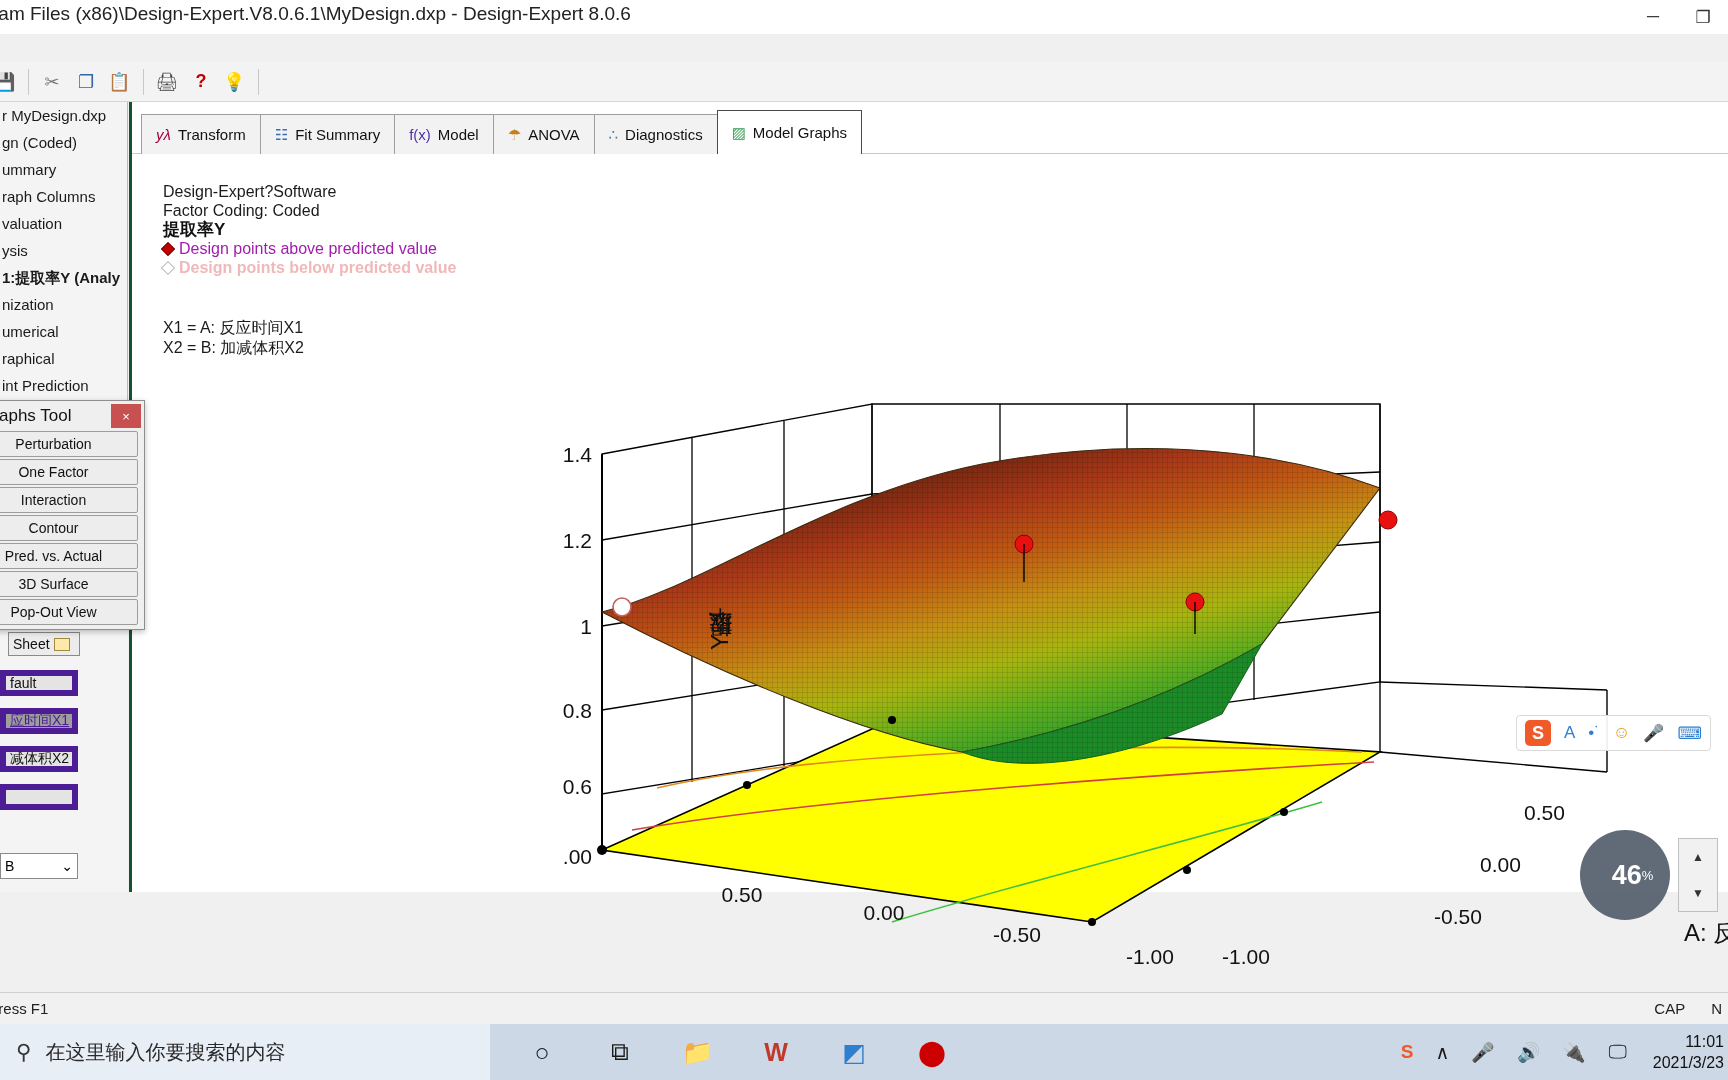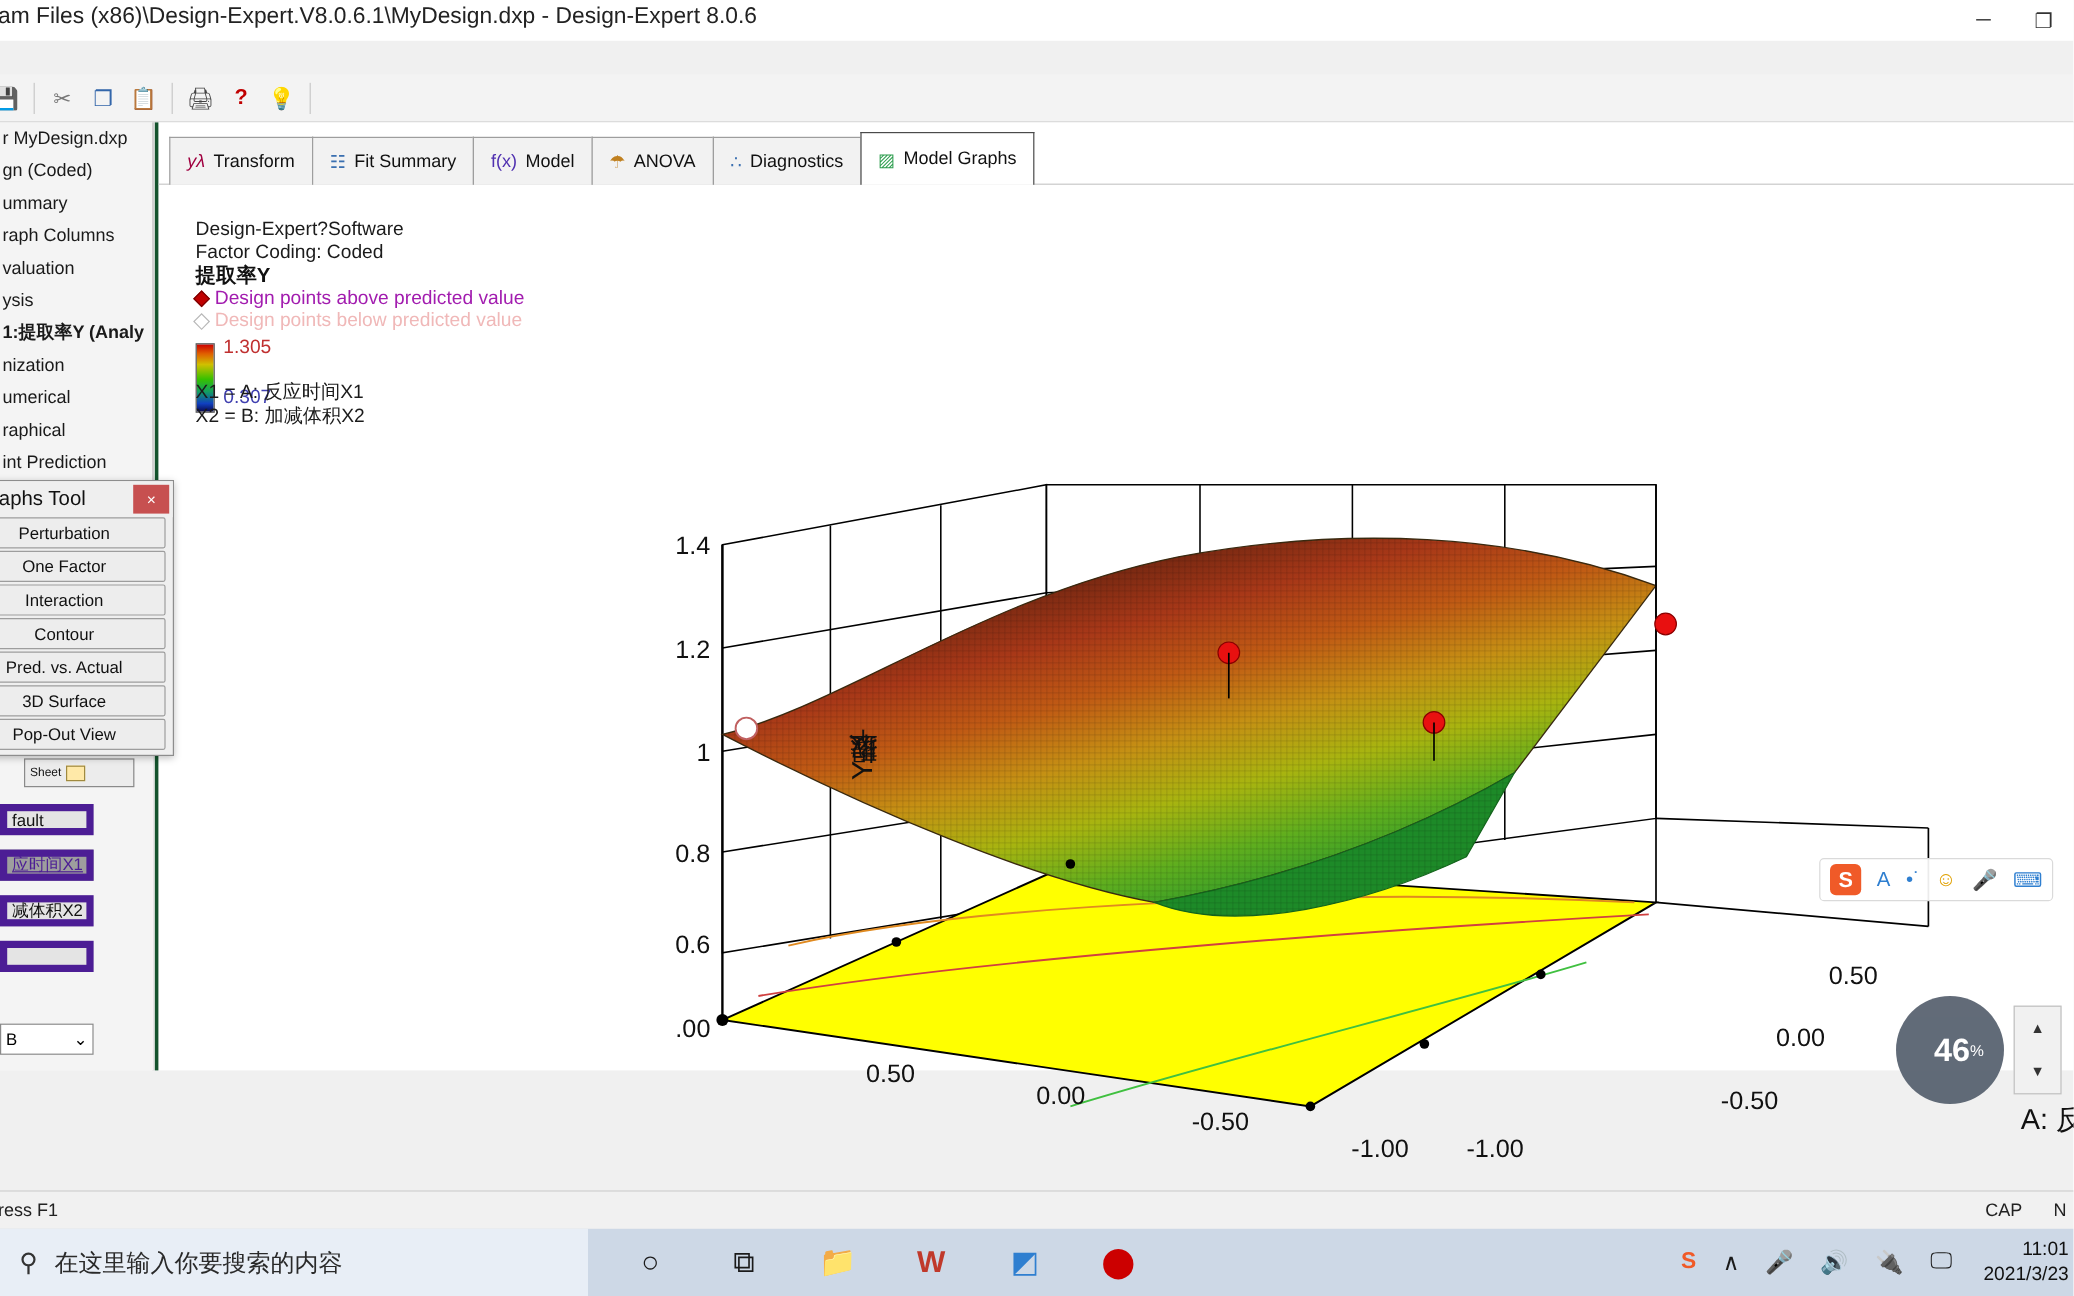--- a/index.html
+++ b/index.html
@@ -57,21 +57,21 @@
   
   .legend { position:absolute; left:31px; top:80px; width:330px; }
   .legend .l { font-size:16px; color:#1b1b1b; line-height:19px;
     white-space:nowrap; }
   .legend .cn { font-size:17px; font-weight:bold; color:#111; }
   .lrow { display:flex; align-items:center; gap:6px; }
   .dia { width:10px; height:10px; transform:rotate(45deg); }
   .dia.above { background:#c00000; border:1px solid #7a0000; }
   .dia.below { background:#ffffff; border:1px solid #b8b8b8; }
   .l.above { color:#a21caf; font-size:16px; }
-  .l.below { color:#f0b8b8; font-size:16px; }
+  .l.below { color:#f0b8b8; font-size:16px;font-weight:bold; }
   .scale { position:relative; width:16px; height:58px; margin-top:5px;
     border:1px solid #555;
     background:linear-gradient(to bottom,#cc0000 0%,#e06000 14%,#d0c000 30%,
       #36c000 52%,#12a060 70%,#1040c0 88%,#0a0a50 100%); }
   .scalewrap { display:flex; gap:7px; margin-top:4px; }
   .scalelabels { display:flex; flex-direction:column; justify-content:space-between;
     height:60px; }
   .smax { color:#c03030; font-size:16px; }
   .smin { color:#4040b0; font-size:16px; }
   .xdef { position:absolute; left:31px; top:216px; font-size:16px; color:#1b1b1b;
@@ -87,22 +87,22 @@
   .gt-close { width:30px; height:24px; background:#c75050; color:#fff;
     display:flex; align-items:center; justify-content:center; font-size:13px;
     margin-right:3px; }
   .gt-btn { margin:0 6px 2px 6px; height:26px; background:#ededed;
     border:1px solid #9d9d9d; border-radius:2px; font-size:14px; color:#111;
     display:flex; align-items:center; justify-content:center; }
 
   
   .factorpanel { position:absolute; left:0; top:630px; width:128px; height:262px;
     background:#f4f4f4; overflow:hidden; z-index:20; }
-  .fp-sheet { position:absolute; left:20px; top:2px; width:92px; height:24px;
-    border:1px solid #8a8a8a; background:#ececec; font-size:10px; color:#111;
+  .fp-sheet { position:absolute; left:8px; top:2px; width:72px; height:24px;
+    border:1px solid #8a8a8a; background:#ececec; font-size:14px; color:#111;
     display:flex; align-items:center; gap:4px; padding-left:4px; }
   .fp-sheet i { width:16px; height:13px; background:#ffe9a8; border:1px solid #a08a40; }
   .fp-row { position:absolute; left:0; width:78px; height:26px; font-size:14px;
     color:#111; display:flex; align-items:center; padding-left:4px;
     background:#e4e4e4; border:6px solid #4c1d95; }
   .fp-row.hi { background:#9e9e9e; color:#4c1d95;text-decoration:underline; }
   .fp-select { position:absolute; left:0; top:223px; width:78px; height:26px;
     background:#fff; border:1px solid #8a8a8a; display:flex; align-items:center;
     justify-content:space-between; padding:0 4px; font-size:14px; }
 
@@ -236,27 +236,20 @@
       <div class="l">Design-Expert?Software</div>
       <div class="l">Factor Coding: Coded</div>
       <div class="l cn">提取率Y</div>
       <div class="lrow">
         <span class="dia above"></span>
         <span class="l above">Design points above predicted value</span>
       </div>
       <div class="lrow">
         <span class="dia below"></span>
         <span class="l below">Design points below predicted value</span>
-      </div>
-      <div class="scalewrap">
-        <div class="scale"></div>
-        <div class="scalelabels">
-          <span class="smax">1.305</span>
-          <span class="smin">0.307</span>
-        </div>
       </div>
     </div>
 
     <div class="xdef">
       <div>X1 = A: 反应时间X1</div>
       <div>X2 = B: 加减体积X2</div>
     </div>
 
     <div class="plot">
       <svg width="1130" height="700" viewBox="0 0 1130 700">

